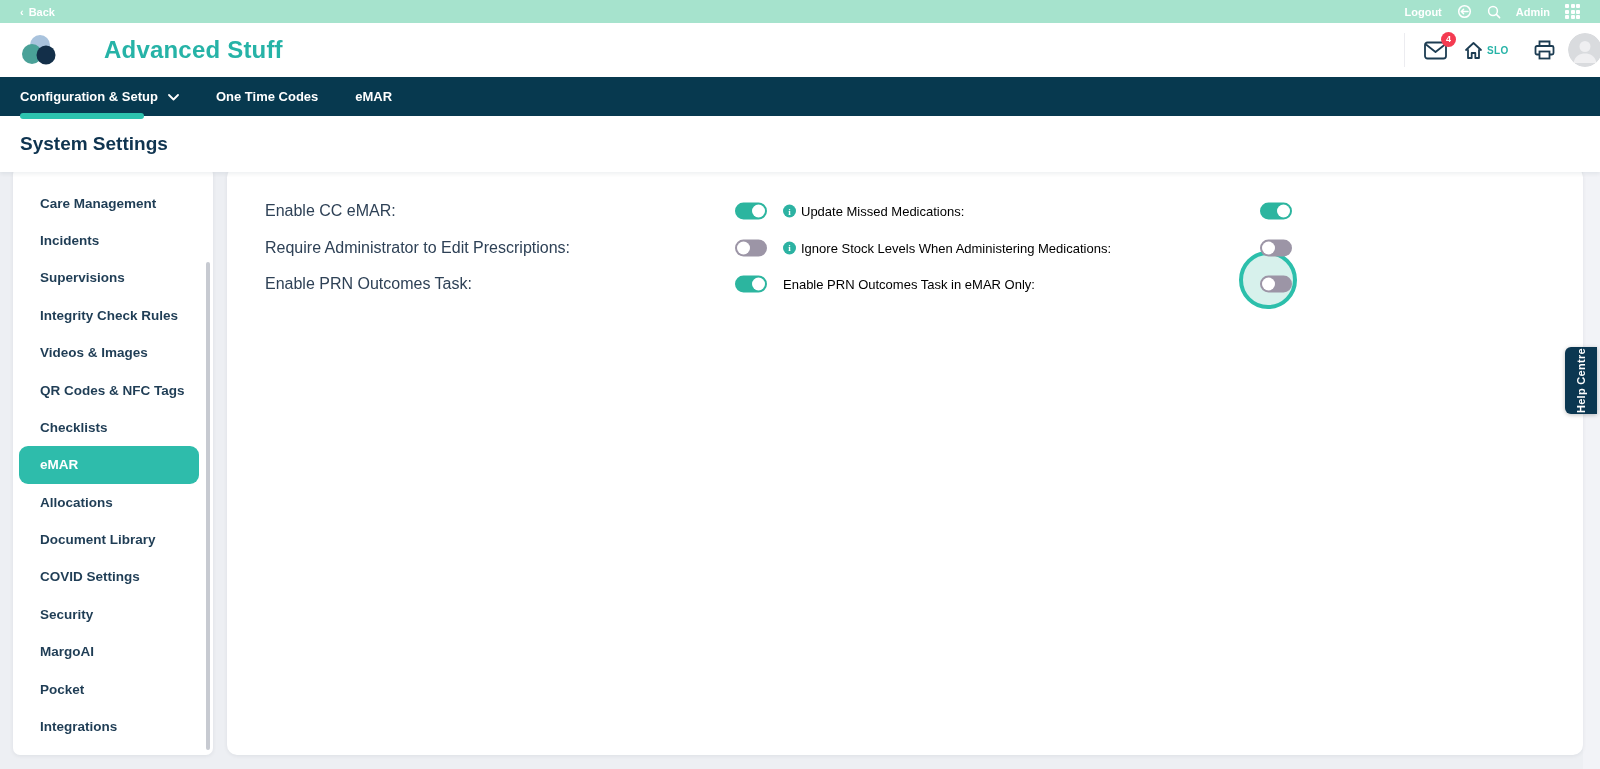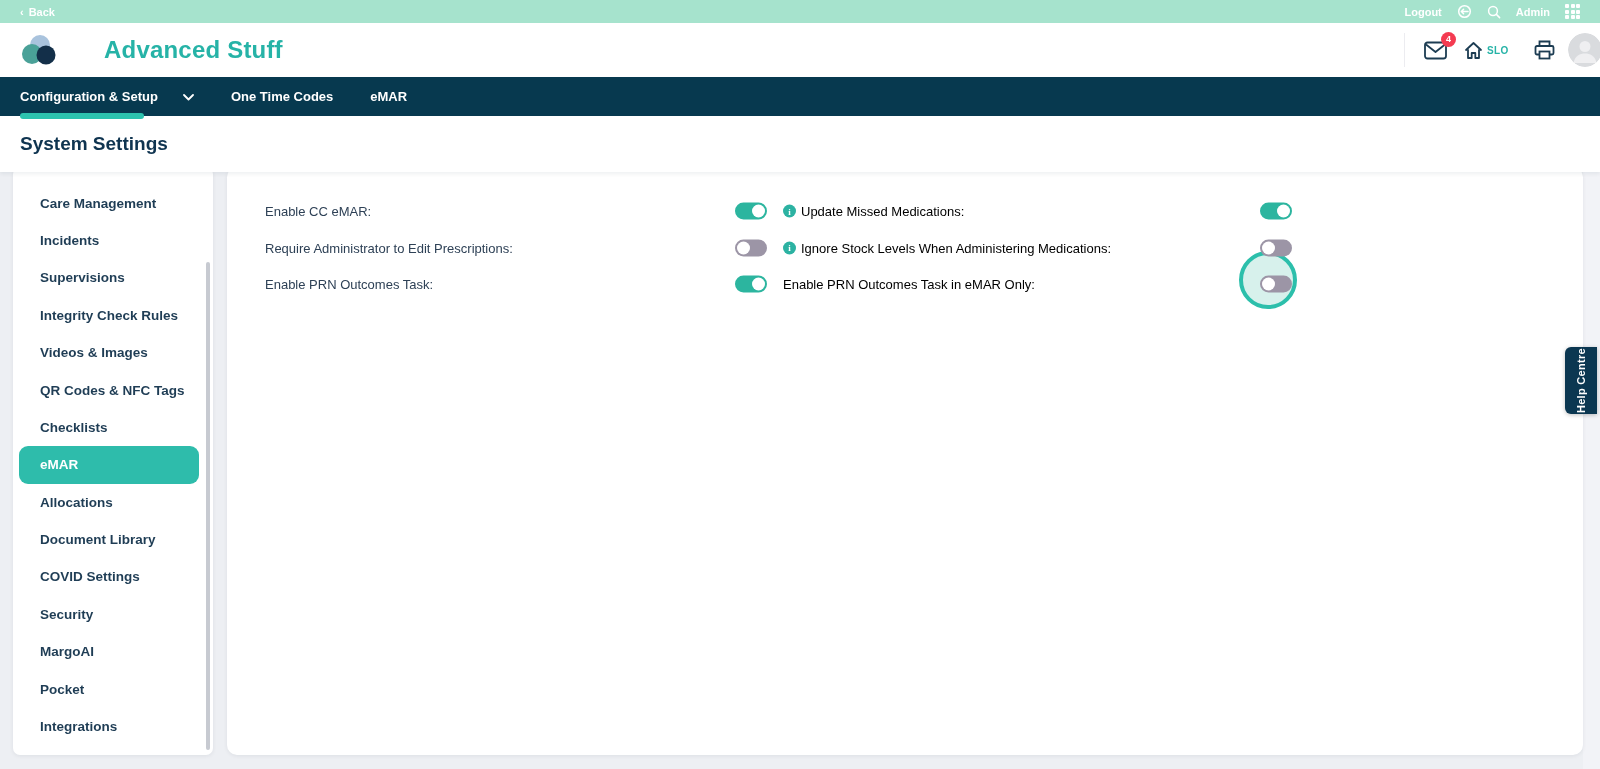--- a/index.html
+++ b/index.html
@@ -28,21 +28,21 @@
   .badge { position:absolute; top:-9px; right:-9px; min-width:15px; height:15px; border-radius:8px;
     background:#f43b51; color:#fff; font-size:9px; font-weight:700; display:flex; align-items:center; justify-content:center; padding:0 3px; }
   .home-wrap { margin-left:17px; }
   .slo { margin-left:4px; font-size:10px; font-weight:700; color:#26b3a7; letter-spacing:.3px; }
   .print-wrap { margin-left:26px; }
   .avatar { margin-left:13px; width:34px; height:34px; border-radius:50%; overflow:hidden; }
 
   
   .navbar { position:absolute; left:0; top:77px; width:1600px; height:39px; background:#07394f;
     display:flex; align-items:center; padding-left:20px; z-index:5; }
-  .nav-item { position:relative; height:39px; display:flex; align-items:center; gap:25px;
+  .nav-item { position:relative; height:39px; display:flex; align-items:center; gap:10px;
     color:#fff; font-size:13px; font-weight:600; margin-right:37px; cursor:pointer; }
   .nav-item .chev { display:flex; align-items:center; margin-top:2px; }
   .nav-item.active .underline { position:absolute; left:0; bottom:-3px; width:124px; height:6px;
     background:#2cc3ae; border-radius:3px; }
 
   
   .titlebar { position:absolute; left:0; top:116px; width:1600px; height:56px; background:#fff;
     display:flex; align-items:center; padding-left:20px; box-shadow:0 2px 4px rgba(20,40,60,.07); z-index:4; }
   .titlebar h1 { font-size:19px; font-weight:700; color:#0f3450; }
 
@@ -54,21 +54,21 @@
   .sidebar { left:13px; top:7px; width:200px; height:588px; overflow:hidden;border-radius:7px; }
   .sidebar-list { margin-top:-20px; padding-left:6px; padding-right:14px; }
   .s-item { height:37.4px; display:flex; align-items:center; padding-left:21px;
     font-size:13.5px; font-weight:600; color:#1f3d55; border-radius:9px; cursor:pointer; white-space:nowrap; }
   .s-item.selected { background:#2ebcab; color:#fff; font-weight:700; }
   .side-scrollbar { position:absolute; left:193px; top:95px; width:4px; height:488px;
     background:#c7cad1; border-radius:2px; }
 
   .main { left:227px; top:7px; width:1356px; height:588px; padding-top:26px; }
   .row { position:relative; height:36.5px; }
-  .lbl { position:absolute; top:50%; transform:translateY(-50%); font-size:13px; font-weight:500; color:#2e4156; white-space:nowrap; }
+  .lbl { position:absolute; top:50%; transform:translateY(-50%); font-size:16px; font-weight:500; color:#2e4156; white-space:nowrap; }
   .lbl-l { left:38px; }
   .rgt { position:absolute; left:556px; top:50%; transform:translateY(-50%); display:flex; align-items:center; gap:5px; }
   .rgt .lbl2 { font-size:13px; font-weight:500; color:#000000; white-space:nowrap; }
   .info { width:13px; height:13px; border-radius:50%; background:#2cb2a2; color:#fff;
     font-size:9px; font-weight:700; font-family:"Liberation Serif", serif;
     display:flex; align-items:center; justify-content:center; cursor:pointer; flex:0 0 13px; }
 
   .tgl { position:absolute; top:50%; transform:translateY(-50%); width:32px; height:17px;
     border-radius:9px; background:#9c95a6; cursor:pointer; z-index:2; }
   .tgl .knob { position:absolute; left:2px; top:2px; width:13px; height:13px; border-radius:50%;

